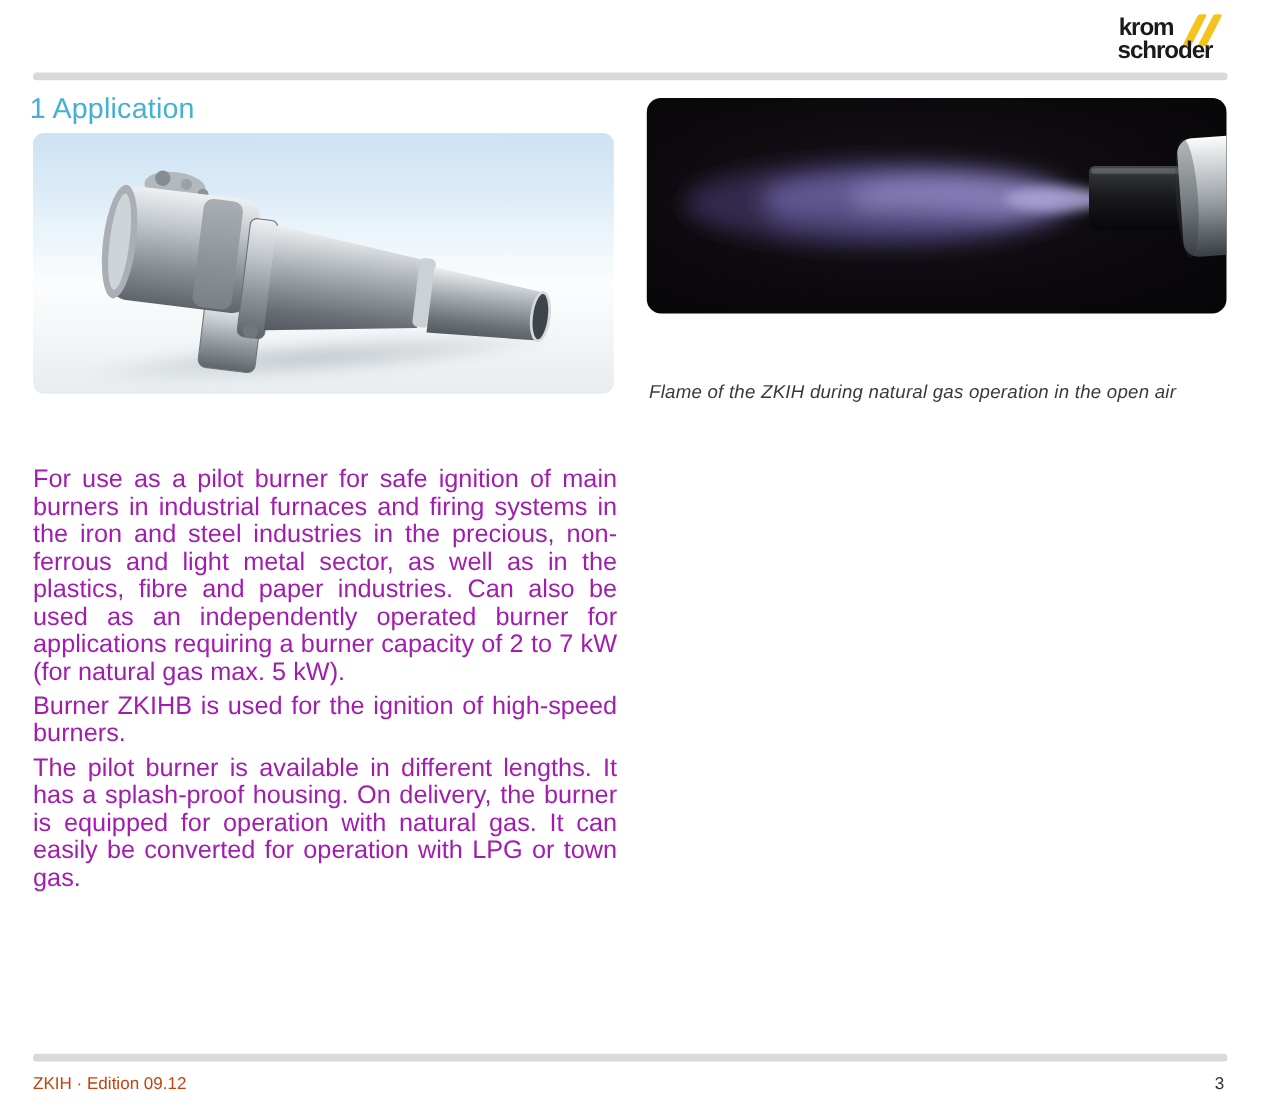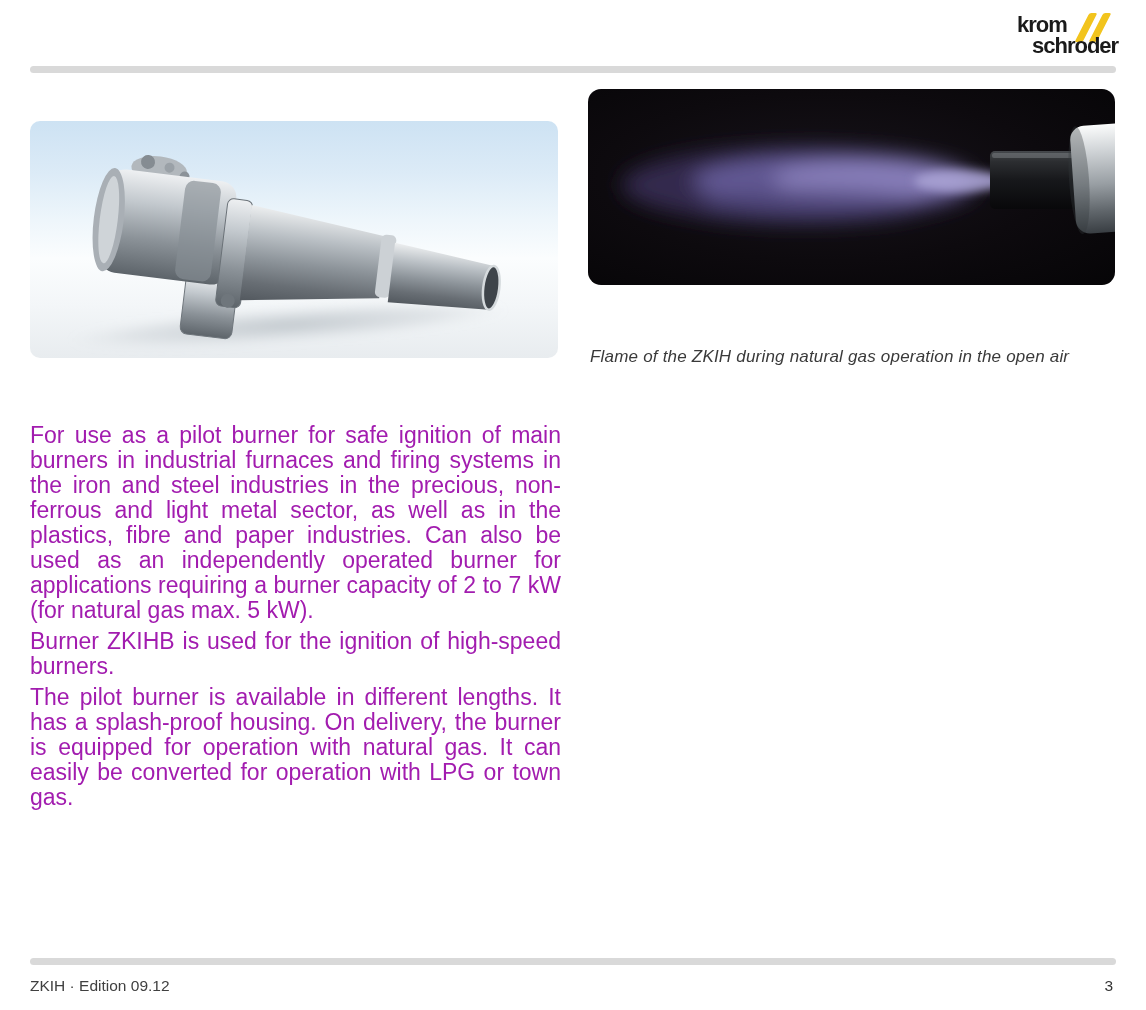--- a/index.html
+++ b/index.html
@@ -25,21 +25,21 @@
   }
   .logo-line1, .logo-line2 {
     font-weight: bold;
     font-size: 22px;
     line-height: 22px;
     letter-spacing: -1px;
     color: #1a1a1a;
     white-space: nowrap;
   }
   .logo-line1 { position: absolute; top: 2px; left: 1px; }
-  .logo-line2 { position: absolute; top: 23px; left: 16px; text-align: center; }
+  .logo-line2 { position: absolute; top: 23px; left: 0; text-align: center; }
   .logo-slashes { position: absolute; top: 0; left: 58px; width: 40px; height: 34px; }
   .logo-slash {
     position: absolute;
     top: 1px;
     width: 8px;
     height: 29px;
     transform: skewX(-27deg);
     border-radius: 2px;
   }
   .logo-slash.s1 { left: 8px; }
@@ -116,21 +116,21 @@
     text-align: justify;
   }
   .text-block p { margin-bottom: 6px; }
 
   
   .footer-left {
     position: absolute;
     left: 30px;
     top: 977px;
     font-size: 15.5px;
-    color: #404040;
+    color: #c2410c;
   }
   .footer-right {
     position: absolute;
     right: 33px;
     top: 977px;
     font-size: 15.5px;
     color: #333333;
   }
 </style>
 </head>
@@ -142,20 +142,21 @@
     <span class="logo-line1">krom</span>
     <span class="logo-slashes">
       <span class="logo-slash s1" style="background: rgb(242, 196, 29);"></span>
       <span class="logo-slash s2" style="background: rgb(242, 196, 29);"></span>
     </span>
     <span class="logo-line2">schroder</span>
   </div>
 
   <div class="rule top"></div>
 
+  <h1 class="page-title" style="color: rgb(69, 177, 210);">1 Application</h1>
 
   <div class="figure-product">
     <svg viewBox="0 0 528 237">
       <defs>
         <linearGradient id="metalHousing" x1="0" y1="0" x2="0" y2="1">
           <stop offset="0" stop-color="#eef0f2"></stop>
           <stop offset="0.3" stop-color="#c2c8cd"></stop>
           <stop offset="0.65" stop-color="#8b9298"></stop>
           <stop offset="1" stop-color="#5d646a"></stop>
         </linearGradient>

